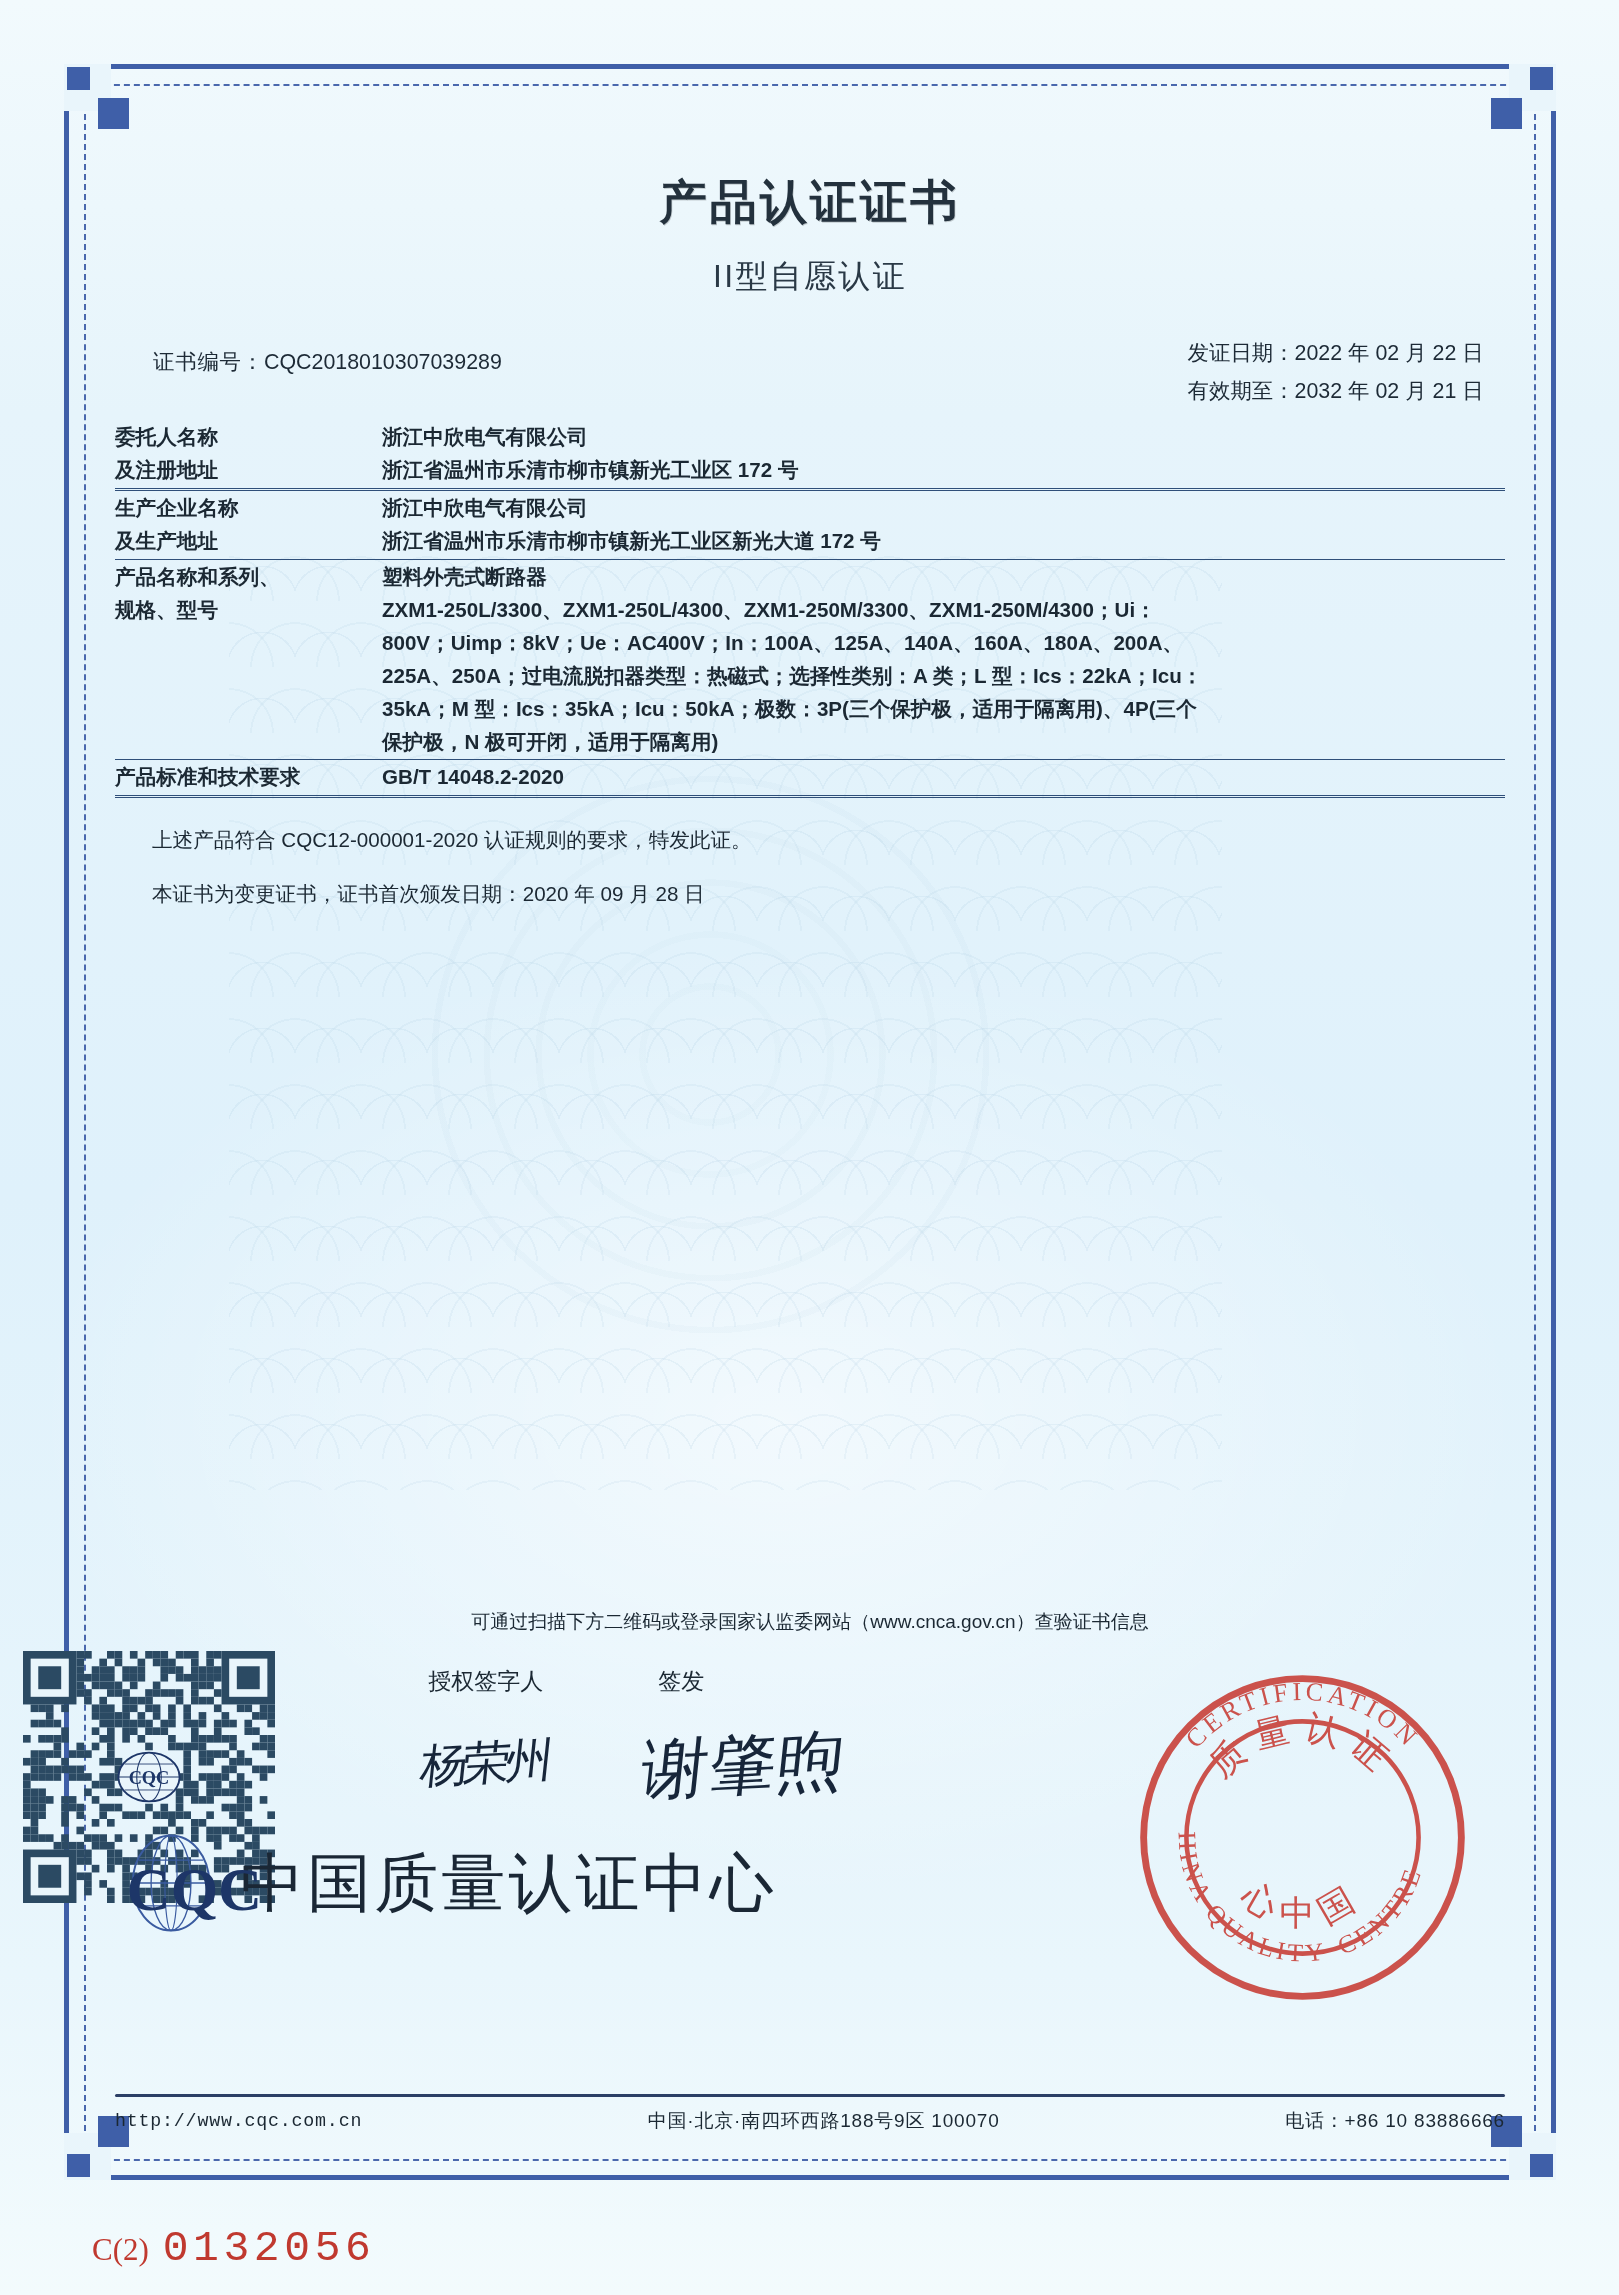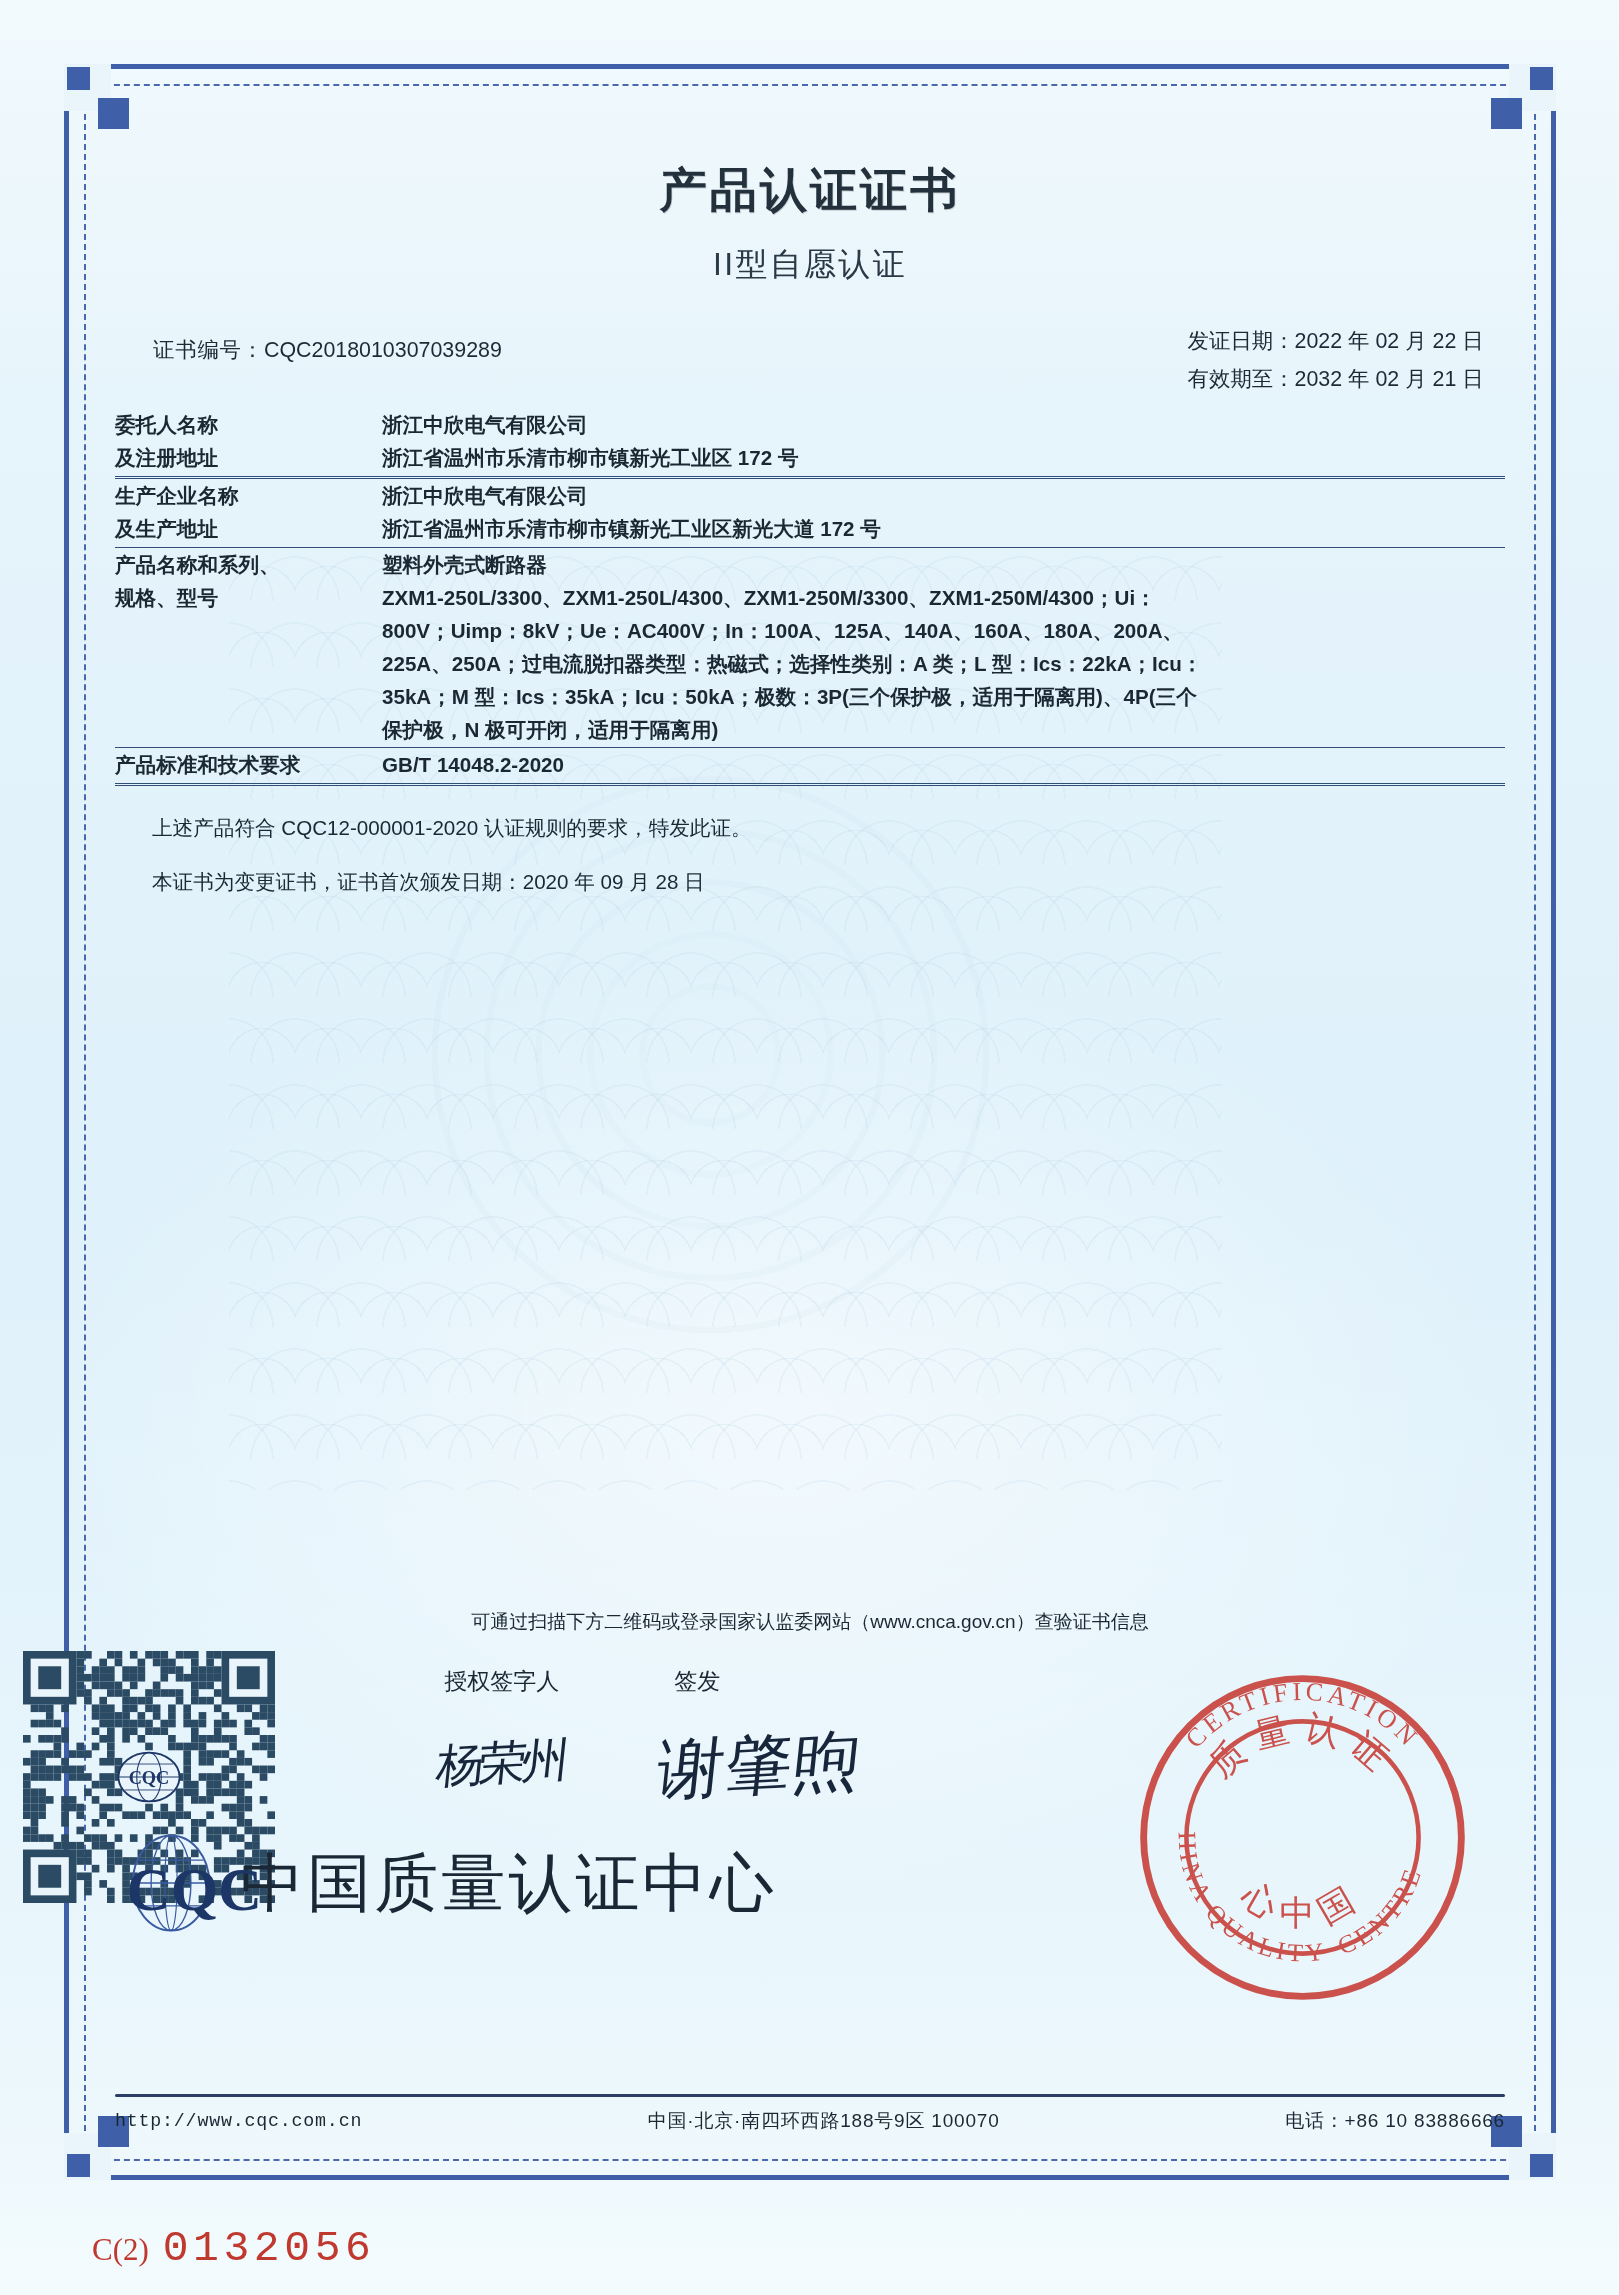--- a/index.html
+++ b/index.html
@@ -48,21 +48,21 @@
   }
   .notch{position:absolute;width:31px;height:31px;background:#3f5fa8;}
   .notch.small{width:23px;height:23px;}
   
   .corner-cut{position:absolute;width:47px;height:47px;background:#e9f5fb;}
 
   
   .content{position:absolute;left:115px;top:115px;right:115px;}
   .title{
     text-align:center;font-size:47px;font-weight:bold;color:#23313d;
-    letter-spacing:3.1px;margin-top:44px;
+    letter-spacing:3.1px;margin-top:56px;
     text-shadow:0.8px 0.8px 0 rgba(0,0,0,.18);
   }
   .subtitle{
     text-align:center;font-size:32px;color:#2a3946;margin-top:21.4px;letter-spacing:2.3px;
   }
   .meta{
     margin-top:35px;position:relative;height:83px;
     font-size:20.6px;color:#1d2a36;
   }
   .meta .certno{position:absolute;left:38px;top:13px;font-size:21.4px;}
@@ -88,21 +88,21 @@
   .notes p{margin:0 0 23px 0;font-size:20.6px;color:#1b2833;line-height:31px;}
 
   
   .verify{
     position:absolute;left:0;right:0;top:1609px;text-align:center;
     font-size:19px;color:#1b2833;
   }
   .qr{
     position:absolute;left:23px;top:1651px;width:252px;height:252px;
   }
-  .sign-wrap{position:absolute;left:429px;top:1666px;width:535px;}
+  .sign-wrap{position:absolute;left:413px;top:1666px;width:535px;}
   .sign-labels{display:flex;gap:115px;font-size:23px;color:#1b2833;padding-left:15.3px;}
   .sig{
     font-family:"Liberation Serif",serif;
     font-size:57px;color:#17263a;
     transform:skewX(-9deg) rotate(-3deg);
     white-space:nowrap;
   }
   .sig.a{position:absolute;left:7.6px;top:35px;font-size:47px;letter-spacing:-4.6px;}
   .sig.b{position:absolute;left:229px;top:23px;font-size:67px;}
 

